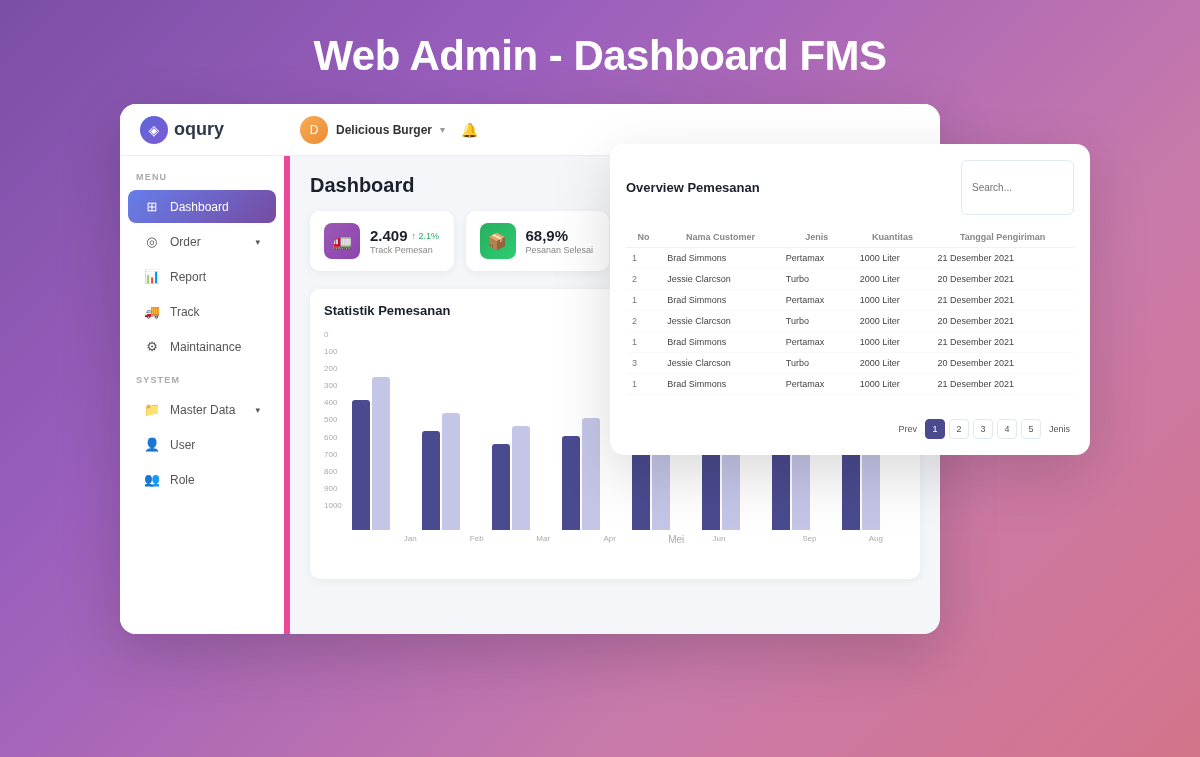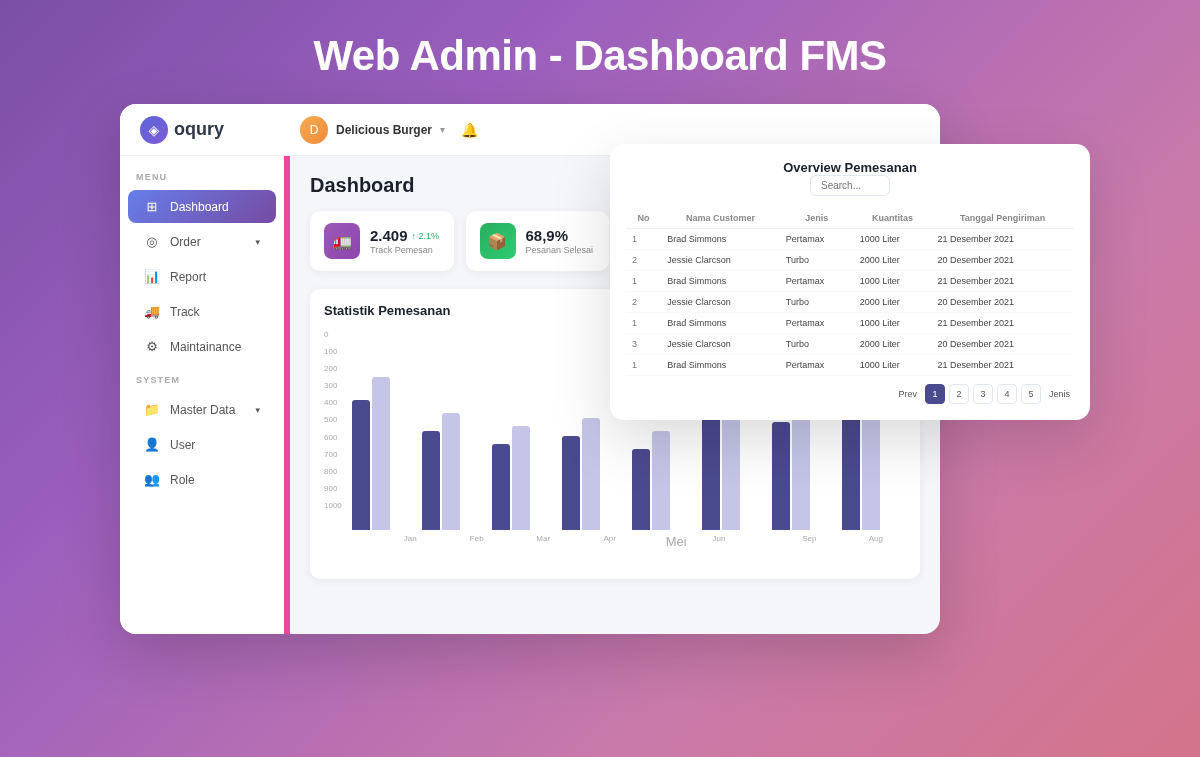--- a/index.html
+++ b/index.html
@@ -268,34 +268,33 @@
       border-radius: 14px;
       box-shadow: 0 20px 60px rgba(0,0,0,0.15);
       padding: 16px;
       z-index: 10;
     }
     .overview-header {
       display: flex;
       justify-content: space-between;
       align-items: center;
       margin-bottom: 12px;
-      flex-direction: column;
     }
     .overview-title {
       font-size: 13px;
       font-weight: 700;
       color: #1a202c;
     }
     .overview-search {
       border: 1px solid #e2e8f0;
       border-radius: 6px;
-      padding: 4px 10px;
+      padding: 21px 10px;
       font-size: 10px;
       color: #999;
-      width: 80px;
+      width: 113px;
     }
     .overview-table { width: 100%; border-collapse: collapse; }
     .overview-table th {
       font-size: 9px;
       font-weight: 700;
       color: #888;
       text-align: center;
       padding: 5px 6px;
       border-bottom: 1px solid #f0f0f0;
     }
@@ -304,21 +303,21 @@
       color: #444;
       padding: 5px 6px;
       border-bottom: 1px solid #f9f9f9;
     }
     .overview-table td:first-child { color: #777; }
     .pagination {
       display: flex;
       align-items: center;
       justify-content: flex-end;
       gap: 4px;
-      margin-top: 8px;
+      margin-top: 24px;
     }
     .page-btn {
       width: 20px;
       height: 20px;
       border-radius: 4px;
       border: 1px solid #e2e8f0;
       display: flex;
       align-items: center;
       justify-content: center;
       font-size: 9px;
@@ -505,21 +504,21 @@
                 <div class="bar light" style="height:166px;"></div>
               </div>
             </div>
           </div>
 
           <div style="display:flex;gap:6px;padding-left:56px;margin-top:4px;">
             <span style="flex:1;text-align:center;font-size:8px;color:#aaa;">Jan</span>
             <span style="flex:1;text-align:center;font-size:8px;color:#aaa;">Feb</span>
             <span style="flex:1;text-align:center;font-size:8px;color:#aaa;">Mar</span>
             <span style="flex:1;text-align:center;font-size:8px;color:#aaa;">Apr</span>
-            <span style="flex:1;text-align:center;font-size:13px;color:#aaa;">Mei</span>
+            <span style="flex:1;text-align:center;font-size:10px;color:#aaa;">Mei</span>
             <span style="flex:1;font-size:8px;color:#aaa;">Jun</span>
             <span style="flex:1;text-align:center;font-size:8px;color:#aaa;">Sep</span>
             <span style="flex:1;text-align:center;font-size:8px;color:#aaa;">Aug</span>
           </div>
         </div>
       </div>
 
     </div>
   </div>
 

